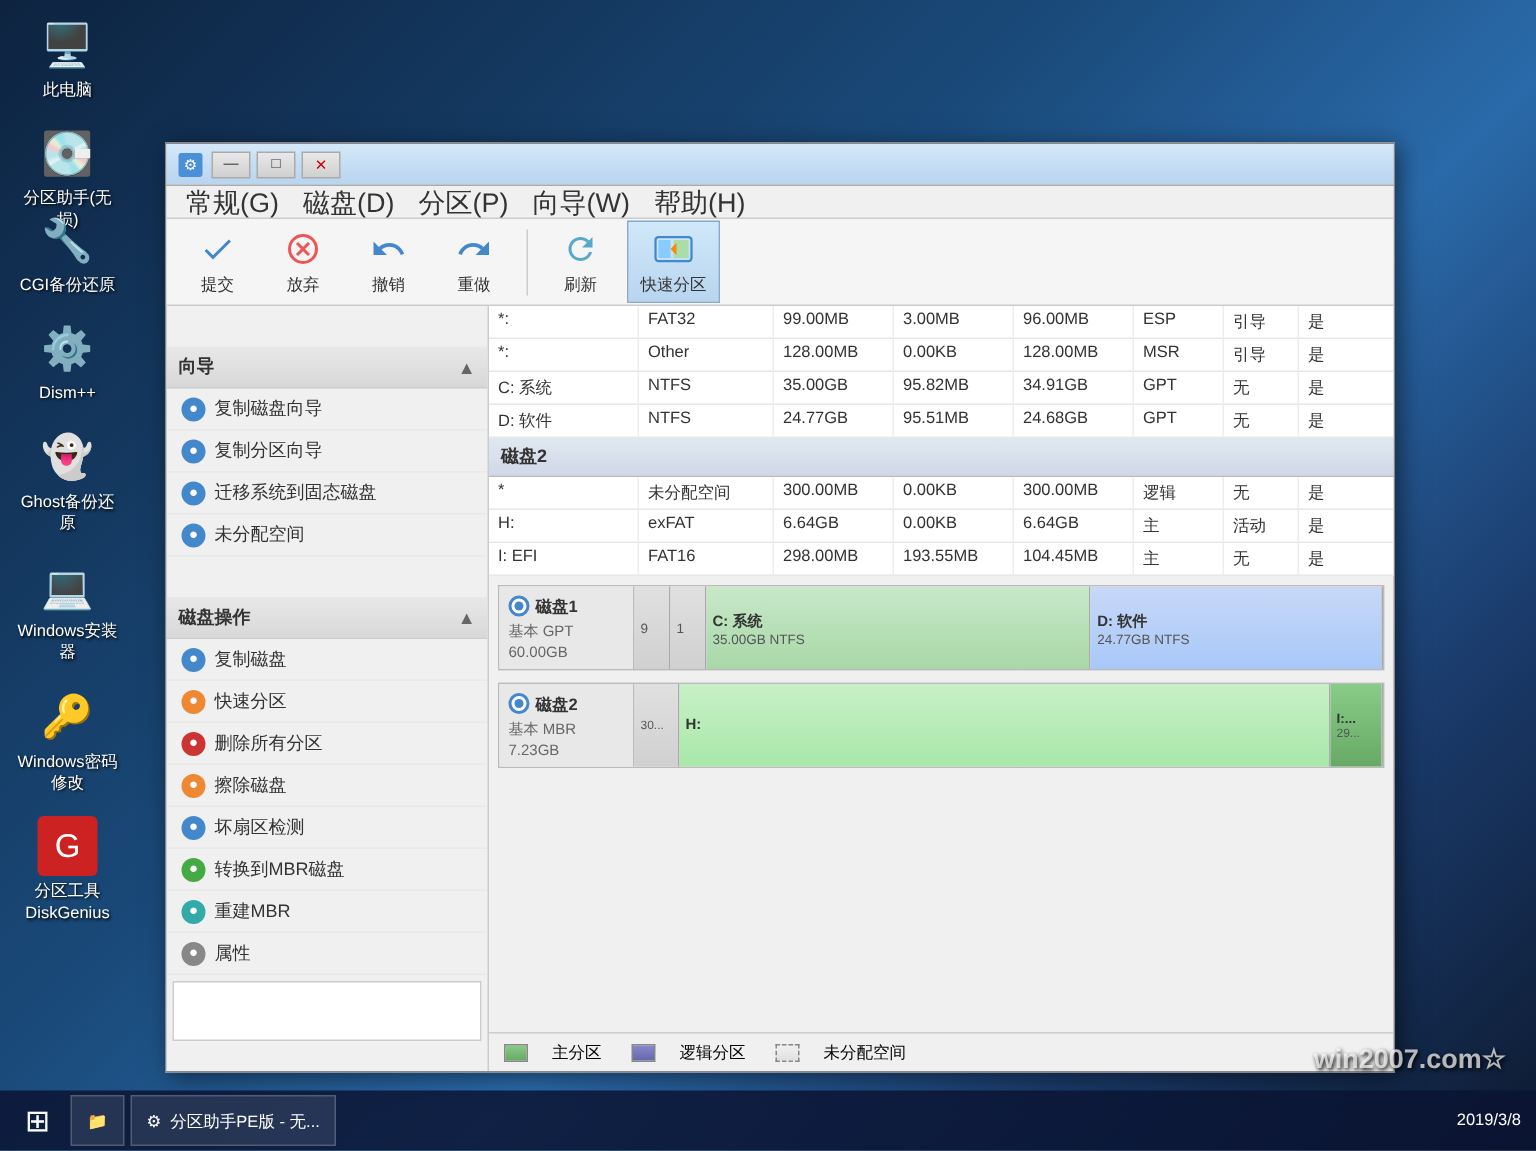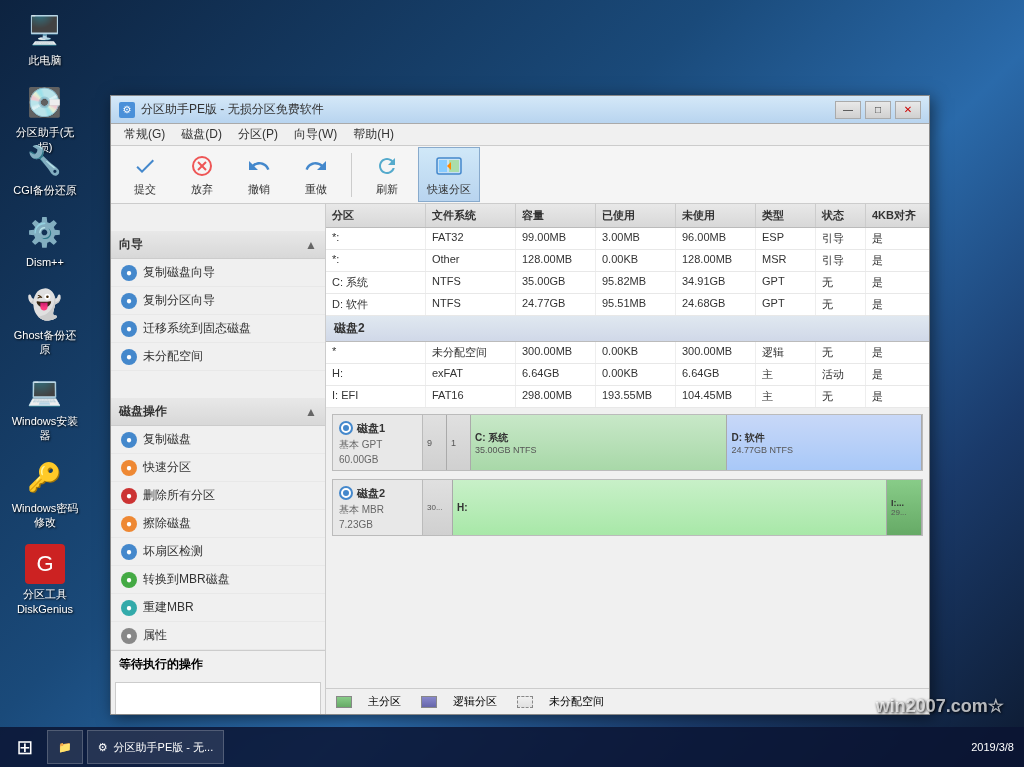--- a/index.html
+++ b/index.html
@@ -128,21 +128,21 @@
       display: flex;
       align-items: center;
       padding: 0 5px;
       border-bottom: 1px solid #ccc;
       flex-shrink: 0;
     }
 
     .menu-item {
       padding: 2px 8px;
       cursor: pointer;
-      font-size: 12px;
+      font-size: 18px;
       color: #333;
     }
 
     
     .toolbar {
       background: #f5f5f5;
       height: 58px;
       display: flex;
       align-items: center;
       padding: 4px 8px;
@@ -518,21 +518,20 @@
 
 <div class="desktop">
 
   <div class="desktop-icons">
   </div>
 
   <div class="main-window">
 
     <div class="title-bar">
       <div class="app-icon">⚙</div>
-      <span class="title-text">分区助手PE版 - 无损分区免费软件</span>
       <div class="window-controls">
         <div class="window-btn">—</div>
         <div class="window-btn">□</div>
         <div class="window-btn close">✕</div>
       </div>
     </div>
 
     <div class="menu-bar">
       <span class="menu-item">常规(G)</span>
       <span class="menu-item">磁盘(D)</span>
@@ -655,41 +654,28 @@
         </div>
         <div class="panel-item">
           <div class="item-icon icon-teal">●</div>
           <span>重建MBR</span>
         </div>
         <div class="panel-item">
           <div class="item-icon icon-gray">●</div>
           <span>属性</span>
         </div>
 
-        <div class="pending-section">
-          <span>等待执行的操作</span>
-        </div>
         <div class="pending-content"></div>
 
       </div>
 
       <div class="right-panel">
 
         <div class="partition-table-area">
 
-          <div class="table-header">
-            <div class="table-header-cell">分区</div>
-            <div class="table-header-cell">文件系统</div>
-            <div class="table-header-cell">容量</div>
-            <div class="table-header-cell">已使用</div>
-            <div class="table-header-cell">未使用</div>
-            <div class="table-header-cell">类型</div>
-            <div class="table-header-cell">状态</div>
-            <div class="table-header-cell">4KB对齐</div>
-          </div>
 
 
           <div class="table-row">
             <div class="table-cell">*:</div>
             <div class="table-cell">FAT32</div>
             <div class="table-cell">99.00MB</div>
             <div class="table-cell">3.00MB</div>
             <div class="table-cell">96.00MB</div>
             <div class="table-cell">ESP</div>
             <div class="table-cell">引导</div>

